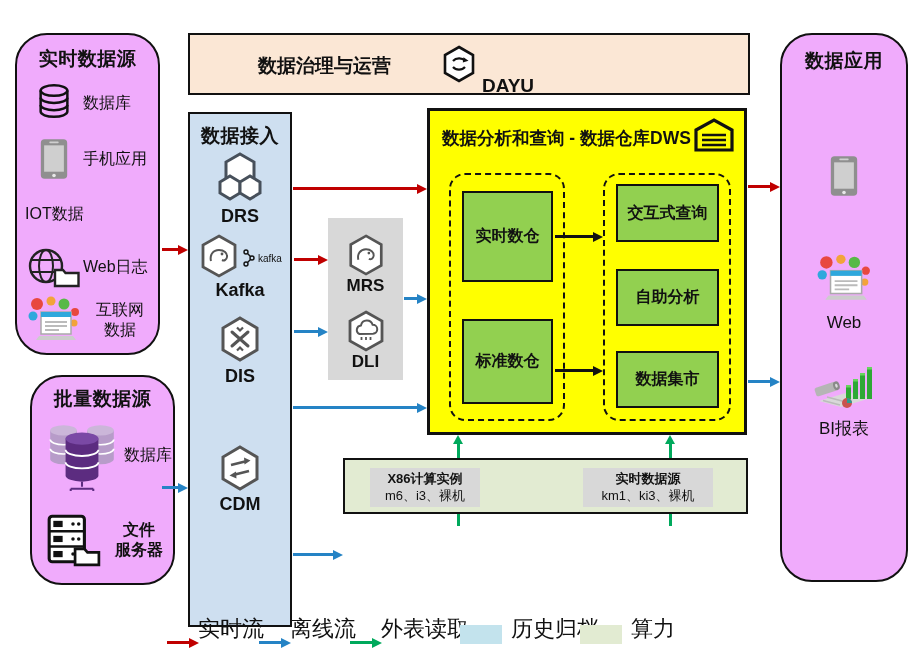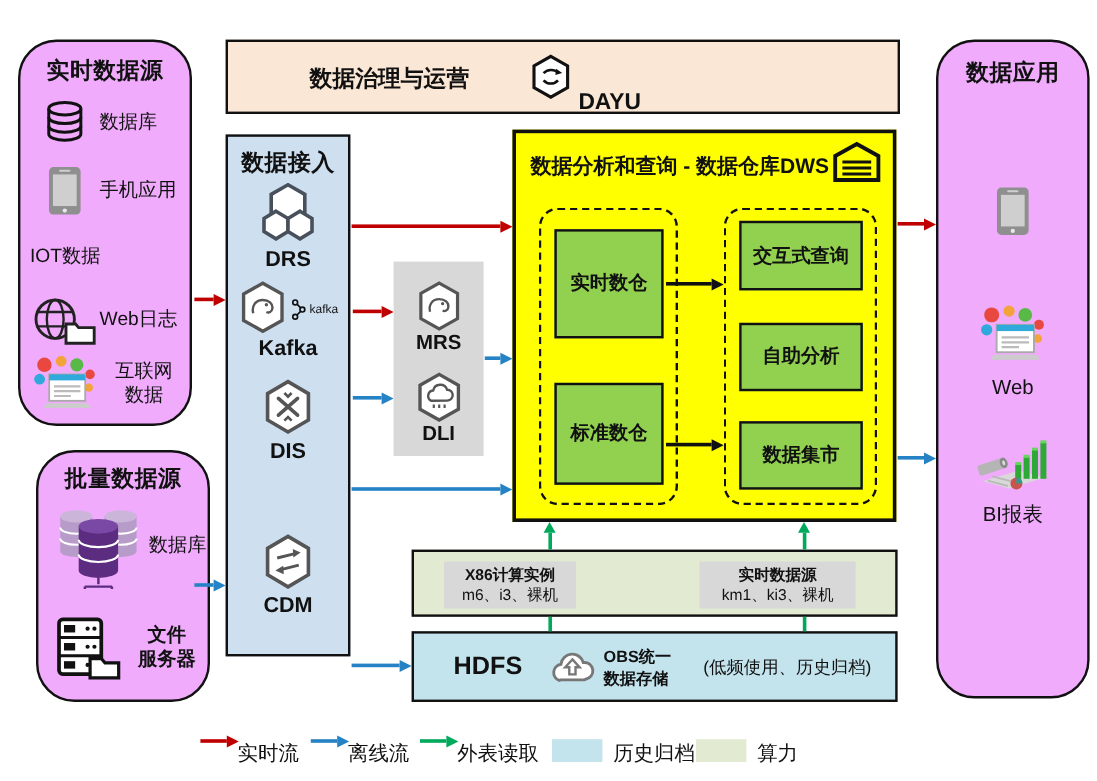--- a/index.html
+++ b/index.html
@@ -20,21 +20,21 @@
   .ha::after{content:'';position:absolute;right:-10px;top:-3.5px;width:0;height:0;
              border-left:10px solid currentColor;border-top:5px solid transparent;border-bottom:5px solid transparent;}
   .va-up{position:absolute;width:3px;background:currentColor;}
   .va-up::before{content:'';position:absolute;top:-9px;left:-4px;width:0;height:0;
              border-bottom:9px solid currentColor;border-left:5.5px solid transparent;border-right:5.5px solid transparent;}
   .vline{position:absolute;width:3px;background:currentColor;}
   .red{color:var(--realtime-flow,#C00000);}
   .blue{color:var(--offline-flow,#2583C5);}
   .green{color:var(--external-read,#00A95C);}
   .black{color:#111;}
-  .leg{position:absolute;top:616px;height:28px;display:flex;align-items:flex-start;gap:9px;font-size:17px;}
+  .leg{position:absolute;top:616px;height:28px;display:flex;align-items:flex-end;gap:9px;font-size:22px;}
   .leg-arrow{position:relative;width:22px;height:3px;background:currentColor;display:inline-block;}
   .leg-arrow::after{content:'';position:absolute;right:-10px;top:-3.5px;border-left:10px solid currentColor;
              border-top:5px solid transparent;border-bottom:5px solid transparent;}
   .leg-label{color:#111;}
   .swatch{display:inline-block;width:42px;height:19px;}
   .graychip{position:absolute;box-sizing:border-box;background:var(--middleware-bg,#D8D8D8);
             display:flex;flex-direction:column;align-items:center;justify-content:center;line-height:1.3;font-size:13px;}
   .graychip .t{font-weight:bold;}
   .pre{white-space:pre-line;}
 </style>
@@ -147,21 +147,21 @@
             <circle cx="28" cy="39.6" r="1.7" fill="#111"></circle>
             <circle cx="33.5" cy="39.6" r="1.7" fill="#111"></circle>
           <path d="M30 34.5 h9 l3 3.5 h11 v12 h-23 Z" fill="#fff" stroke="#111" stroke-width="2.6"></path>
         </svg>
       </span>
       <span class="slabel" style="text-align:center;flex:1;">文件
 服务器</span>
     </div>
   </div>
 
-  <div class="panel" style="left:188px;top:112px;width:104px;height:435px;background:var(--ingestion-bg,#CEDFF0);border:2.6px solid #111;">
+  <div class="panel" style="left:188px;top:112px;width:104px;height:515px;background:var(--ingestion-bg,#CEDFF0);border:2.6px solid #111;">
     <div class="ptitle" style="top:9px;">数据接入</div>
     <div class="ctr" style="top:38px;">
       <svg width="54" height="52" viewBox="0 0 54 52">
         <path d="M27 2 L41 10 V26 L27 34 L13 26 V10 Z" fill="#fff" stroke="#47505B" stroke-width="3"></path>
         <path d="M17 24 L27 30 V41 L17 47 L7 41 V30 Z" fill="#fff" stroke="#47505B" stroke-width="3"></path>
         <path d="M37 24 L47 30 V41 L37 47 L27 41 V30 Z" fill="#fff" stroke="#47505B" stroke-width="3"></path>
       </svg>
     </div>
     <div class="svclabel" style="top:92px;">DRS</div>
     <div style="position:absolute;top:122px;left:9px;width:92px;height:44px;display:flex;align-items:center;">
@@ -245,32 +245,20 @@
     <div class="graychip" style="left:25px;top:8px;width:110px;height:39px;">
       <span class="t">X86计算实例</span>
       <span>m6、i3、裸机</span>
     </div>
     <div class="graychip" style="left:238px;top:8px;width:130px;height:39px;">
       <span class="t">实时数据源</span>
       <span>km1、ki3、裸机</span>
     </div>
   </div>
 
-  <div class="panel" style="left:343px;top:526px;width:405px;height:59px;background:var(--history-archive,#C3E3ED);border:2.6px solid #111;">
-    <span style="position:absolute;left:33px;top:16px;font-size:21px;font-weight:bold;">HDFS</span>
-    <span style="position:absolute;left:110px;top:12px;">
-      <svg width="44" height="34" viewBox="0 0 44 34">
-        <path d="M11 27 a7 7 0 0 1 1.5-13.5 a9.5 9.5 0 0 1 18.6-1.4 a6.8 6.8 0 0 1 1.9 13.9 q-1 .6-2.5.6 H12.5 Z" fill="#fff" stroke="#777" stroke-width="2.4"></path>
-        <path d="M22 9.5 l6 6.5 h-3.4 v6 h-5.2 v-6 H16 Z" fill="none" stroke="#777" stroke-width="2"></path>
-      </svg>
-    </span>
-    <span class="pre" style="position:absolute;left:158px;top:11px;font-size:13.5px;font-weight:bold;line-height:1.35;">OBS统一
-数据存储</span>
-    <span style="position:absolute;left:241px;top:19px;font-size:14.5px;">(低频使用、历史归档)</span>
-  </div>
 
   <div class="panel rounded" style="left:780px;top:33px;width:128px;height:549px;">
     <div class="ptitle" style="top:13px;">数据应用</div>
     <div class="ctr" style="top:118px;">
       <svg width="32" height="46" viewBox="0 0 34 46">
         <rect x="3" y="2" width="28" height="42" rx="4" fill="#8f8f8f"></rect>
         <rect x="6.5" y="8.5" width="21" height="28" fill="#cfcfcf"></rect>
         <circle cx="17" cy="40.5" r="1.9" fill="#e8e8e8"></circle>
         <rect x="12" y="4.4" width="10" height="1.8" rx="0.9" fill="#cfcfcf"></rect>
       </svg>

